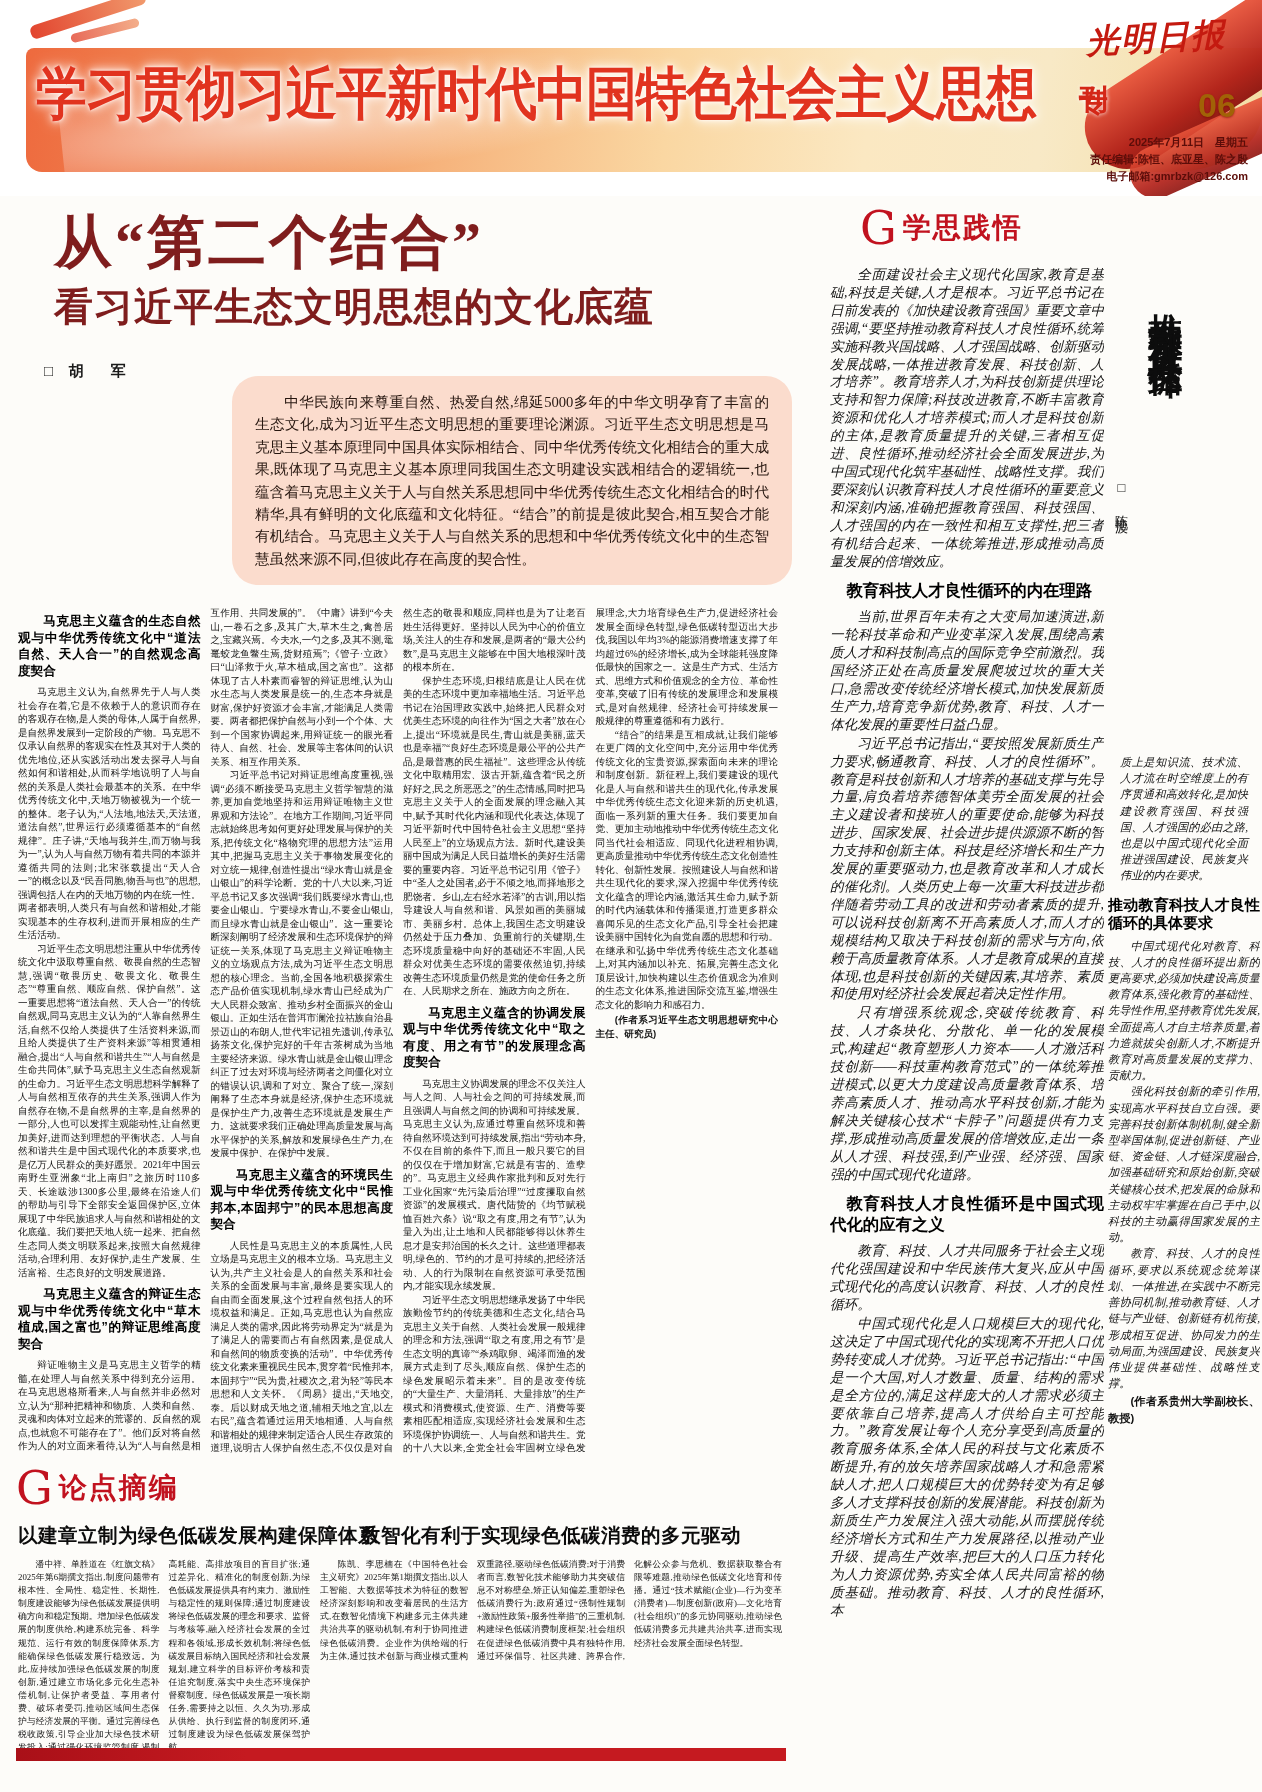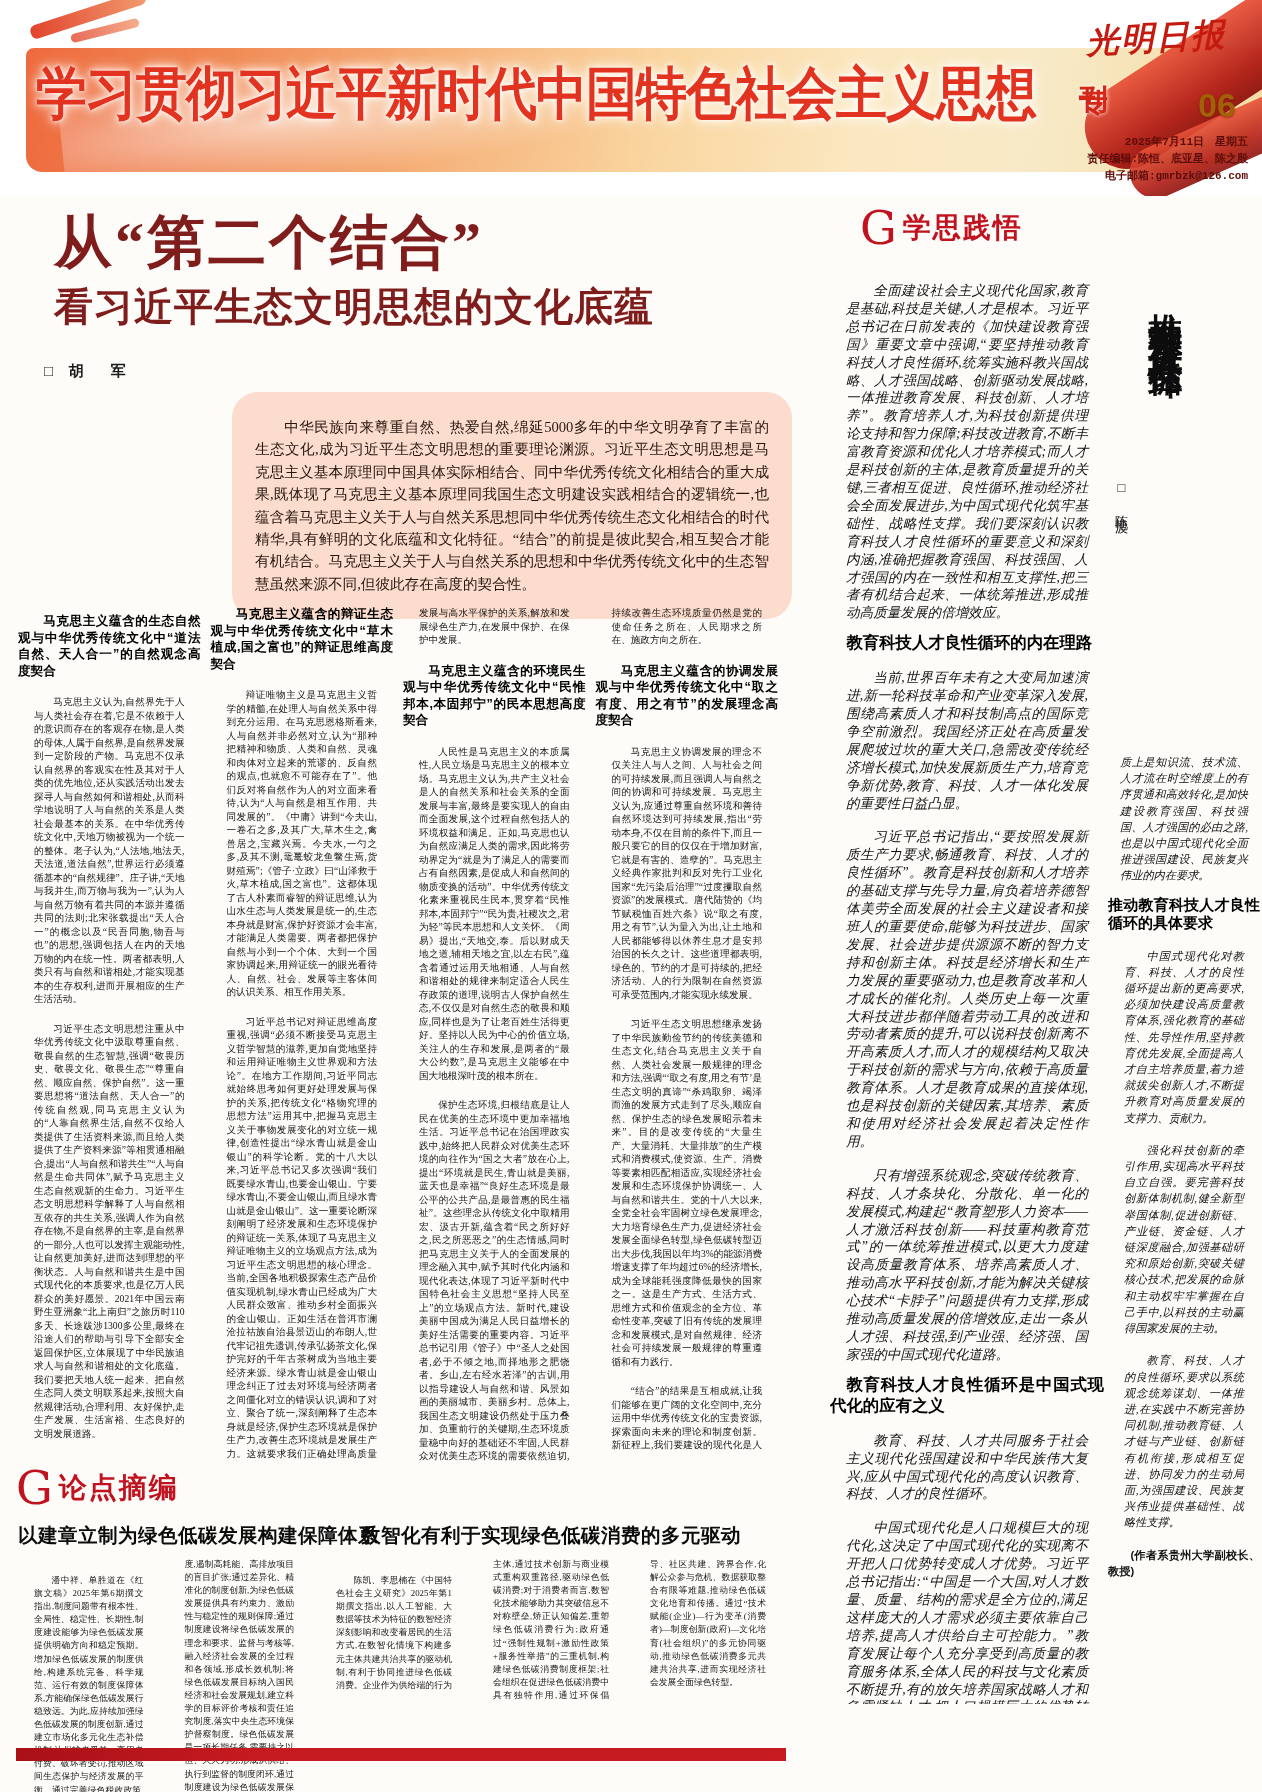--- a/index.html
+++ b/index.html
@@ -18,36 +18,36 @@
   .ribbon.r1{left:1065px;top:18px;width:330px;height:84px;transform:rotate(-33deg);}
   .ribbon.r2{left:1120px;top:100px;width:280px;height:52px;transform:rotate(-24deg);opacity:.9;}
   .banner-title{position:absolute;left:36px;top:60px;width:1035px;font-family:"Liberation Sans","DejaVu Sans",sans-serif;
         font-weight:900;font-size:51px;letter-spacing:-1px;color:#e1331f;white-space:nowrap;transform:scaleY(1.12);
         text-shadow:0 0 3px #fff,0 0 8px rgba(255,255,255,.95),0 0 14px rgba(255,255,255,.8);}
   .banner-supp{position:absolute;left:1074px;top:62px;height:88px;writing-mode:vertical-rl;font-family:"Liberation Sans",sans-serif;
         font-weight:900;font-size:29px;color:#d42717;text-shadow:0 0 4px #fff;}
   .masthead{position:absolute;left:1086px;top:16px;font-family:"DejaVu Serif",serif;font-style:italic;font-weight:700;
         font-size:33px;color:#c41a10;transform:rotate(-3deg);letter-spacing:2px;white-space:nowrap;}
   .page-num{position:absolute;left:1198px;top:86px;font-family:"Liberation Sans",sans-serif;font-weight:700;font-size:34px;color:#a16207;text-shadow:0 1px 2px rgba(120,10,5,.6);}
-  .banner-meta{position:absolute;right:14px;top:134px;text-align:right;font-family:Liberation Mono, monospace;
+  .banner-meta{position:absolute;right:14px;top:134px;text-align:right;font-family:Liberation Sans, sans-serif;
         font-weight:700;font-size:11px;line-height:17px;color:#5c0d09;}
 
   
   .headline{position:absolute;left:20px;font-weight:900;font-family:"Liberation Serif",serif;color:#7f1d1d;white-space:nowrap;margin-left:34px;}
   .h-line1{top:204px;font-size:58px;letter-spacing:3px;}
   .h-line2{top:280px;font-size:39px;letter-spacing:1px;}
   .byline{position:absolute;left:44px;top:362px;font-size:15px;letter-spacing:6px;font-weight:700;}
-  .intro-box{position:absolute;left:232px;top:392px;width:514px;background:#fbdccd;border-radius:26px;
-        padding:24px 23px;font-size:14.6px;line-height:22.4px;text-align:justify;color:#26160f;}
+  .intro-box{position:absolute;left:232px;top:376px;width:514px;background:#fbdccd;border-radius:26px;
+        padding:15px 23px;font-size:14.6px;line-height:22.4px;text-align:justify;color:#26160f;}
   .intro-box .txt{text-indent:2em;}
   .main-cols{position:absolute;left:18px;top:606px;width:760px;height:858px;column-count:4;column-gap:10px;
         column-fill:auto;font-size:9.6px;line-height:13.5px;text-align:justify;color:#141414;overflow:hidden;}
   .main-cols .blk-h{font-family:"Liberation Sans","DejaVu Sans",sans-serif;font-weight:700;font-size:12.6px;line-height:16.5px;
         text-indent:2em;margin:7px 0 6px;color:#000;}
-  .blk-p{text-indent:2em;margin:16px;}
+  .blk-p{text-indent:2em;margin:0;}
   .blk-c{text-indent:0;margin:12px;}
   .blk-a{font-family:"Liberation Sans",sans-serif;font-weight:700;text-indent:2em;margin-top:2px;}
 
   
   .sec-head{position:absolute;display:flex;align-items:center;gap:6px;}
   .xsjw-head{left:860px;top:208px;}
   .g-logo{font-family:"DejaVu Serif",serif;font-size:46px;line-height:40px;color:#c1121f;font-weight:400;}
   .sec-title{font-family:"Liberation Sans","DejaVu Sans",sans-serif;font-weight:900;color:#c1121f;font-size:28px;letter-spacing:2px;}
   .xsjw-col{position:absolute;left:830px;top:266px;width:274px;height:1438px;overflow:hidden;
         font-size:13.6px;line-height:17.9px;text-align:justify;font-style:italic;color:#111;}

